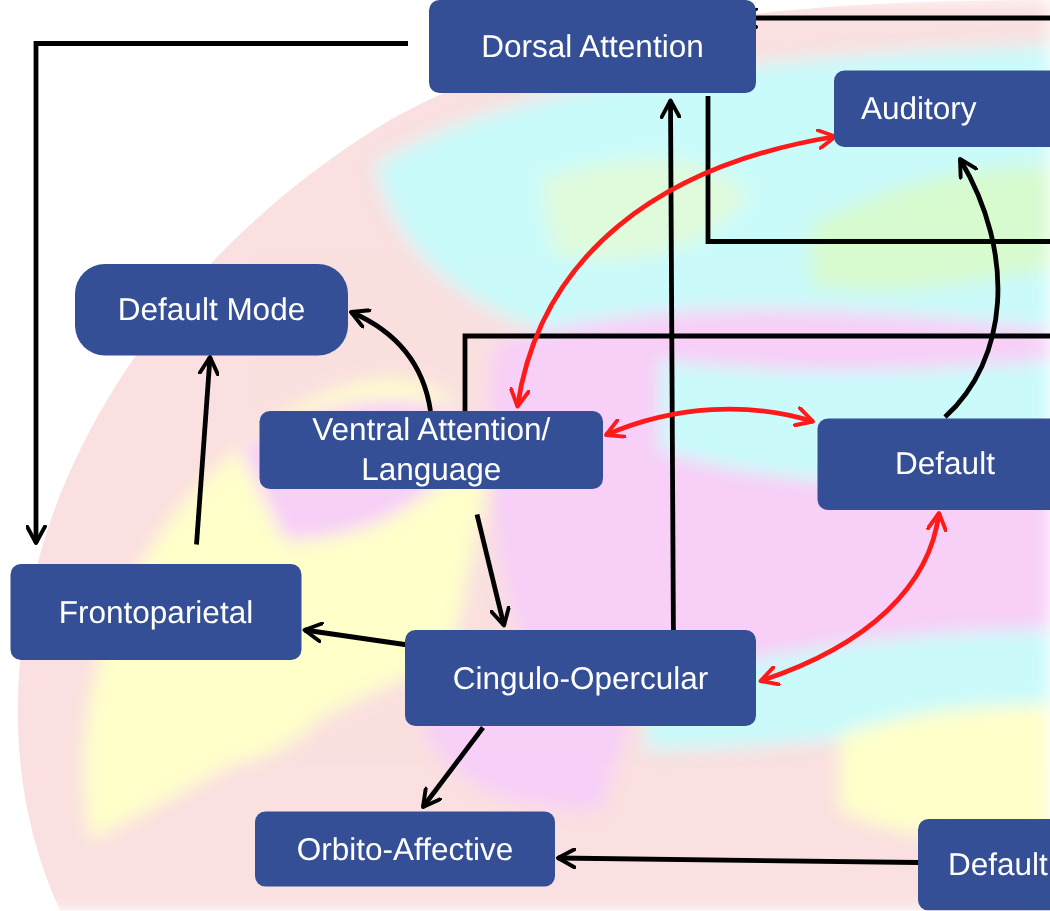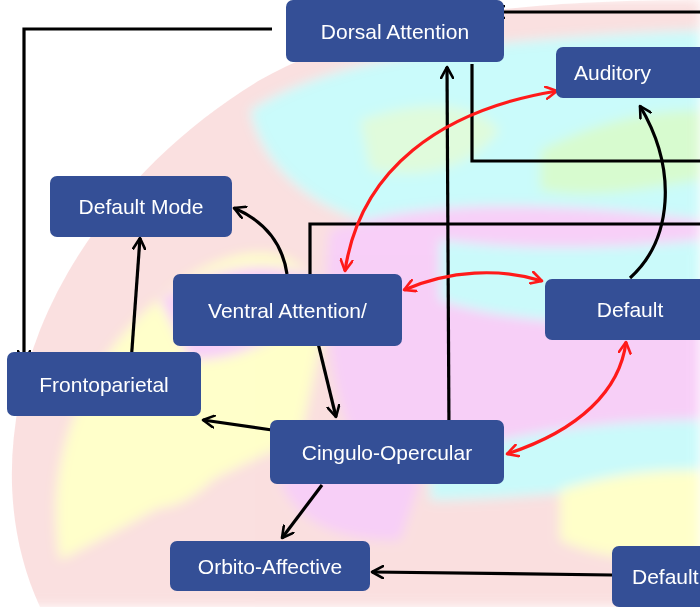--- a/index.html
+++ b/index.html
@@ -82,30 +82,31 @@
     <path d="M507,454 C580,430 620,390 626,342" stroke="#ff1a1a" marker-start="url(#ar)" marker-end="url(#ar)"></path>
   </g>
 </svg>
 
 <div class="node" style="left:272px;top:0px;width:218px;height:62px;margin-left:14px;">
   <span>Dorsal Attention</span>
 </div>
 <div class="node" style="left:556px;top:47px;width:160px;height:51px;justify-content:flex-start;padding-left:18px;">
   <span>Auditory</span>
 </div>
-<div class="node" style="left:50px;top:176px;width:182px;height:61px;">
+<div class="node" style="left:50px;top:176px;width:182px;height:61px;border-radius:20px;">
   <span>Default Mode</span>
 </div>
-<div class="node" style="left:173px;top:274px;width:229px;height:72px;flex-direction:column;">
+<div class="node" style="left:173px;top:274px;width:229px;height:52px;flex-direction:column;">
   <span>Ventral Attention/</span>
+  <span>Language</span>
 </div>
 <div class="node" style="left:545px;top:279px;width:170px;height:61px;">
   <span>Default</span>
 </div>
-<div class="node" style="left:7px;top:352px;width:194px;height:64px;">
+<div class="node" style="left:7px;top:376px;width:194px;height:64px;">
   <span>Frontoparietal</span>
 </div>
 <div class="node" style="left:270px;top:420px;width:234px;height:64px;justify-content:center;">
   <span>Cingulo-Opercular</span>
 </div>
 <div class="node" style="left:170px;top:541px;width:200px;height:50px;justify-content:center;">
   <span>Orbito-Affective</span>
 </div>
 <div class="node" style="left:612px;top:546px;width:120px;height:61px;justify-content:flex-start;padding-left:20px;">
   <span>Default</span>

